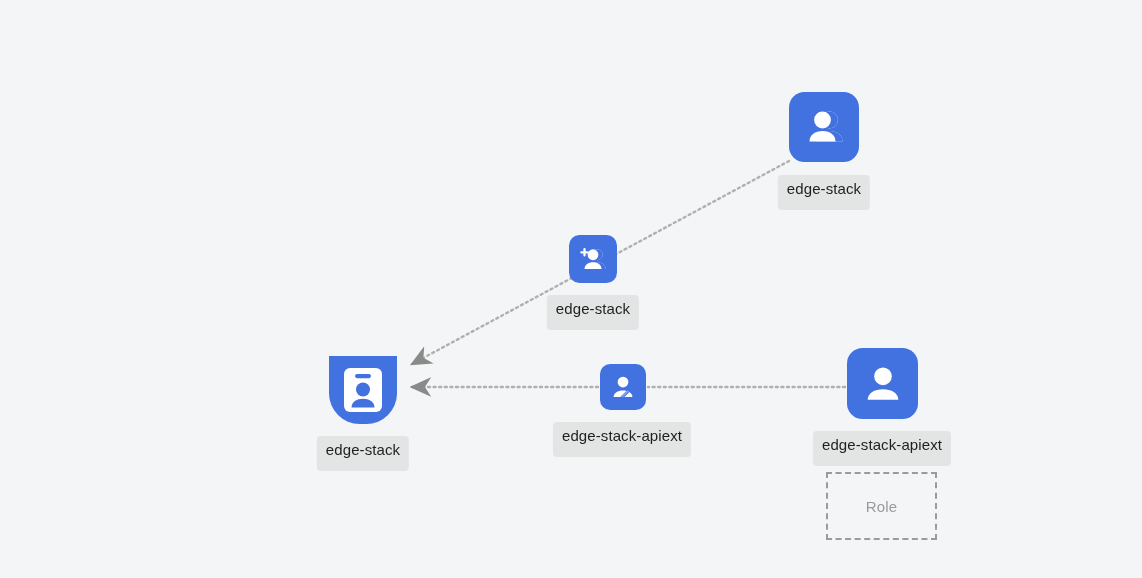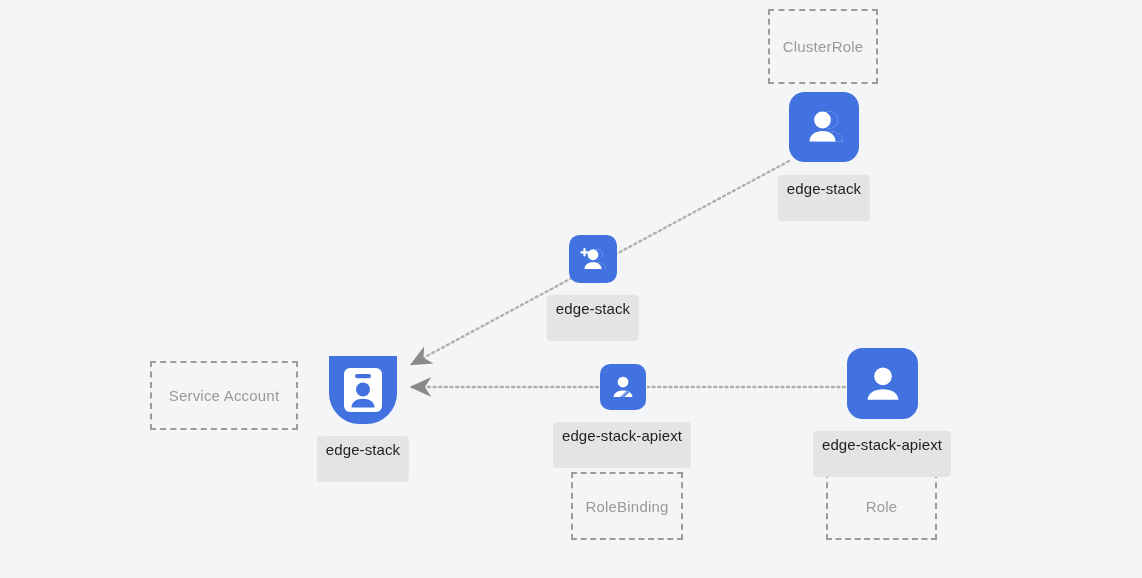--- a/index.html
+++ b/index.html
@@ -58,21 +58,21 @@
   }
   .icon-badge {
     border-radius: 0 0 45% 45%;
   }
   .node-label {
     position: absolute;
     background: #e3e4e4;
     color: #1f1f1f;
     font-size: 15px;
     line-height: 1;
-    padding: 6px 9px 25px 9px;
+    padding: 6px 9px 14px 9px;
     border-radius: 4px;
     white-space: nowrap;
     transform: translateX(-50%);
     letter-spacing: 0.1px;
   }
   .node-icon svg {
     display: block;
   }
 </style>
 </head>
@@ -93,32 +93,23 @@
 
     <g>
       <line x1="598" y1="387" x2="412" y2="387" stroke="#b0b0b0" stroke-width="2.4" stroke-dasharray="2 3.6" stroke-linecap="round" marker-end="url(#arrowhead)"></line>
     </g>
 
     <g>
       <line x1="845" y1="387" x2="648" y2="387" stroke="#b0b0b0" stroke-width="2.4" stroke-dasharray="2 3.6" stroke-linecap="round"></line>
     </g>
   </svg>
 
-  <div class="group-box" style="left:768px; top:9px; width:110px; height:75px;">
-    <span class="group-label">ClusterRole</span>
-  </div>
 
 
-  <div class="group-box" style="left:150px; top:361px; width:148px; height:69px;">
-    <span class="group-label">Service Account</span>
-  </div>
 
-  <div class="group-box" style="left:571px; top:472px; width:112px; height:68px;">
-    <span class="group-label">RoleBinding</span>
-  </div>
 
   <div class="group-box" style="left:826px; top:472px; width:111px; height:68px;justify-content:center;">
     <span class="group-label">Role</span>
   </div>
 
   <div class="node" style="left:789px; top:92px; width:70px; height:70px;">
     <div class="node-icon icon-rounded" style="width:70px; height:70px;">
       <svg width="48" height="48" viewBox="0 0 48 48" aria-hidden="true">
         <circle cx="29.5" cy="17" r="8.4" fill="#ffffff" opacity="0.92"></circle>
         <path d="M16.5 38.5c0-6.4 5.8-10.4 13-10.4s13 4 13 10.4z" fill="#ffffff" opacity="0.92"></path>

